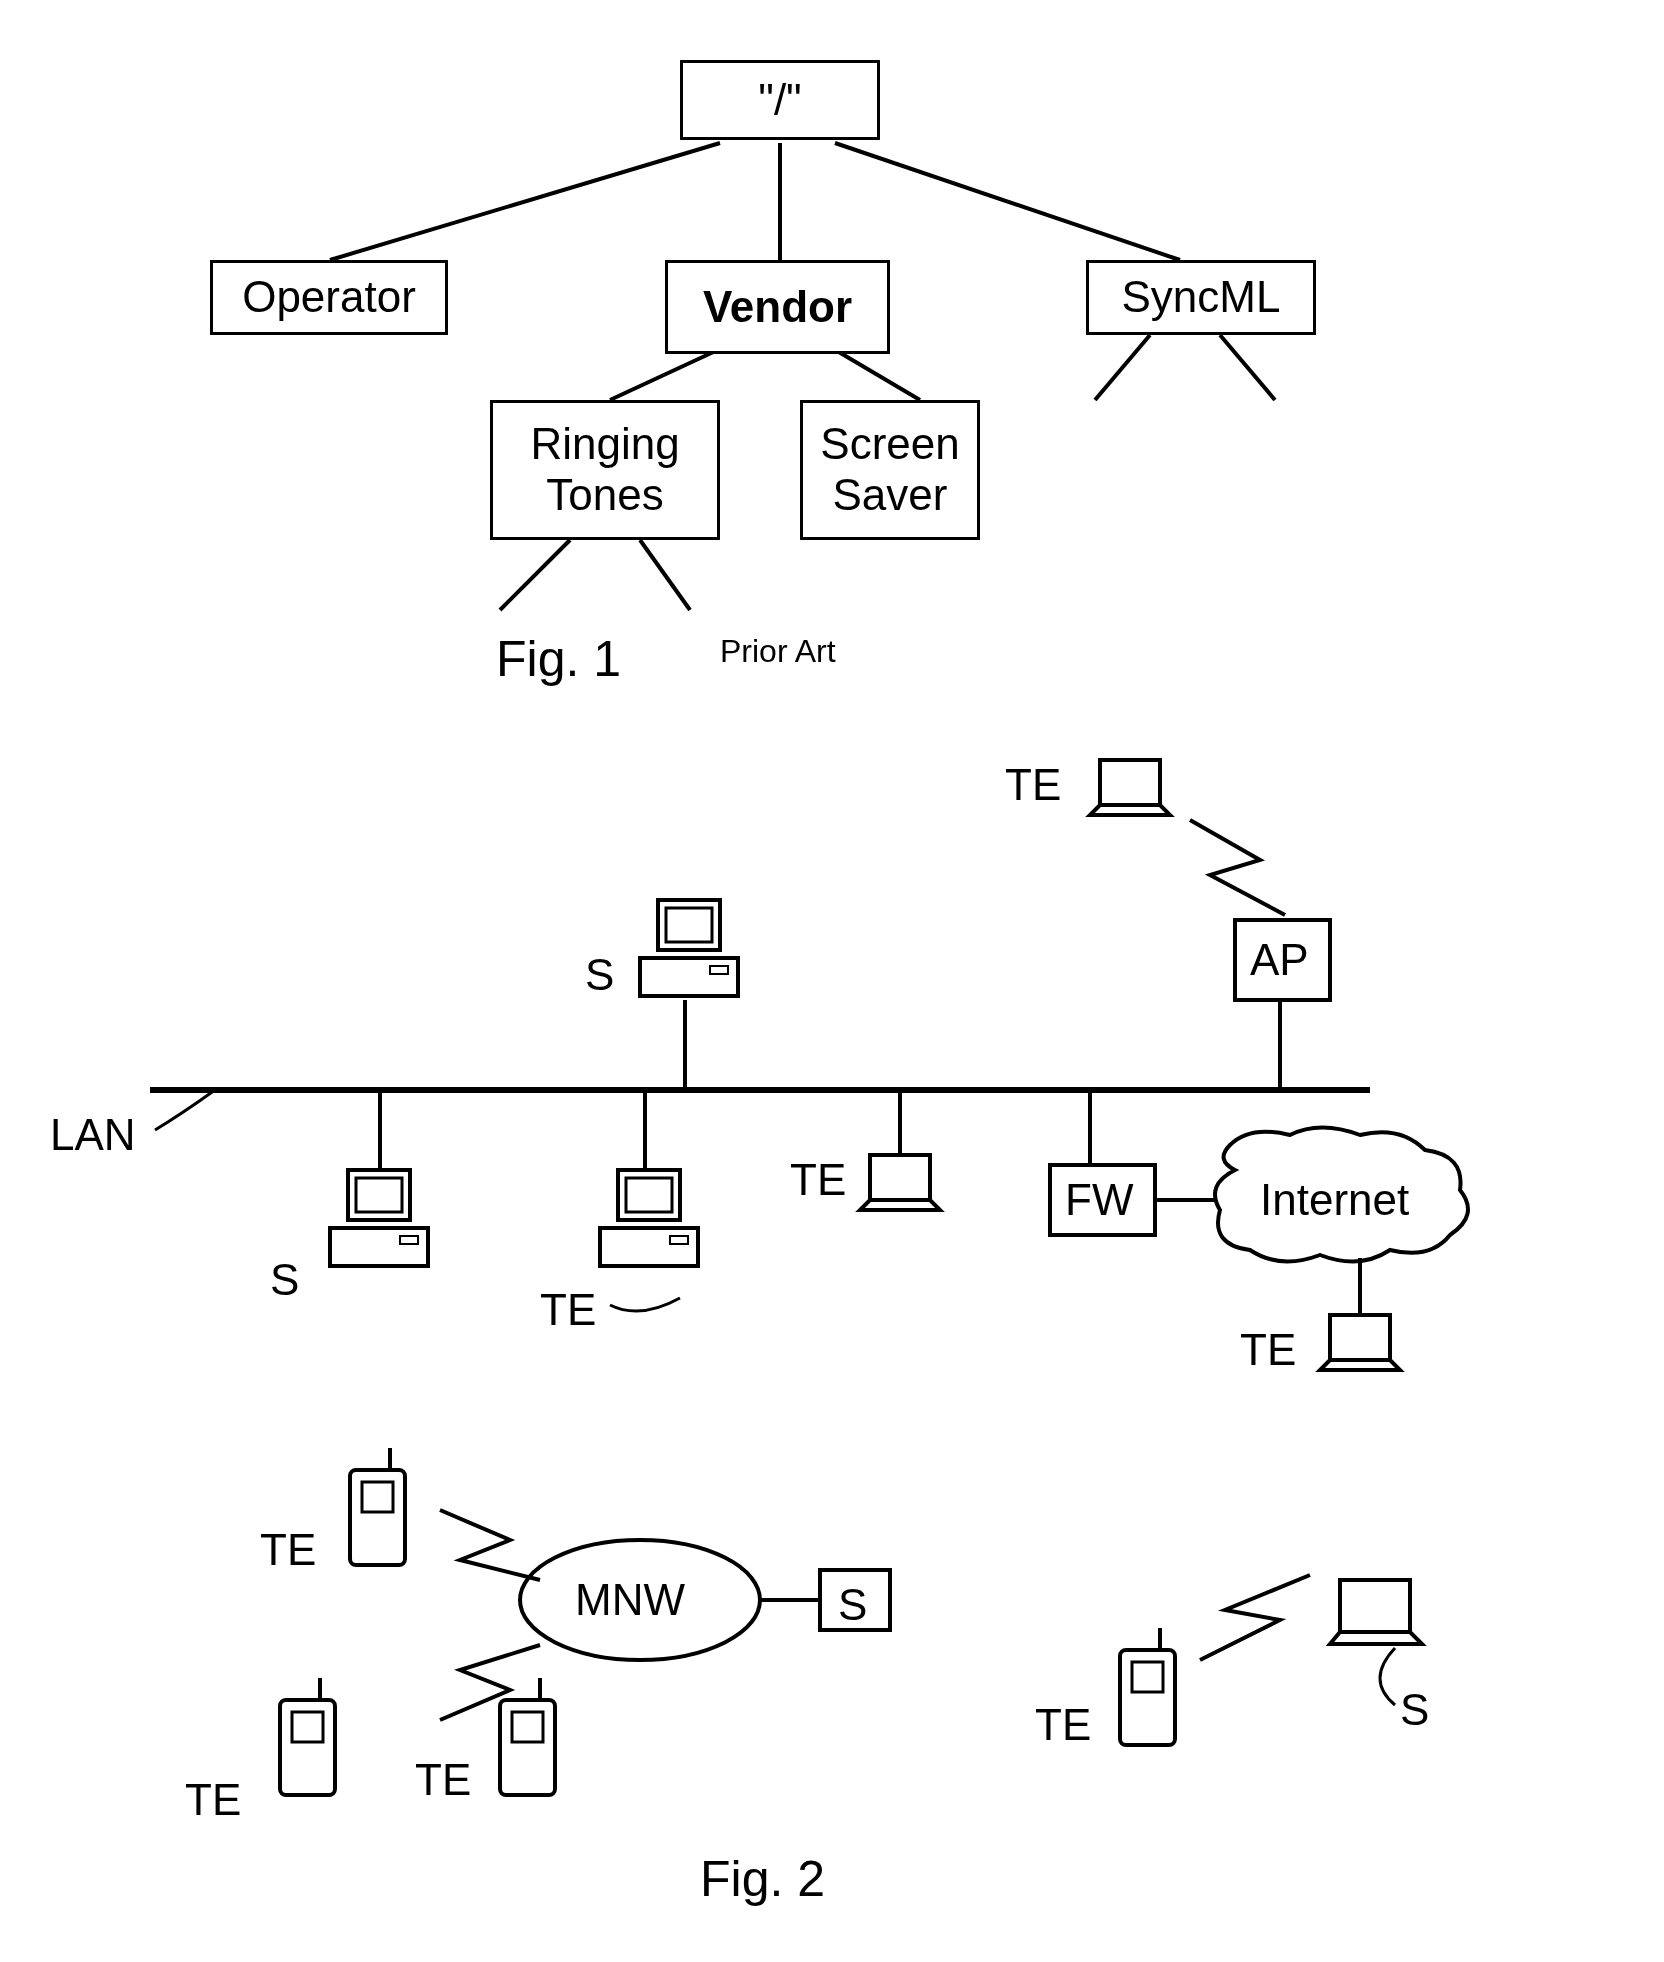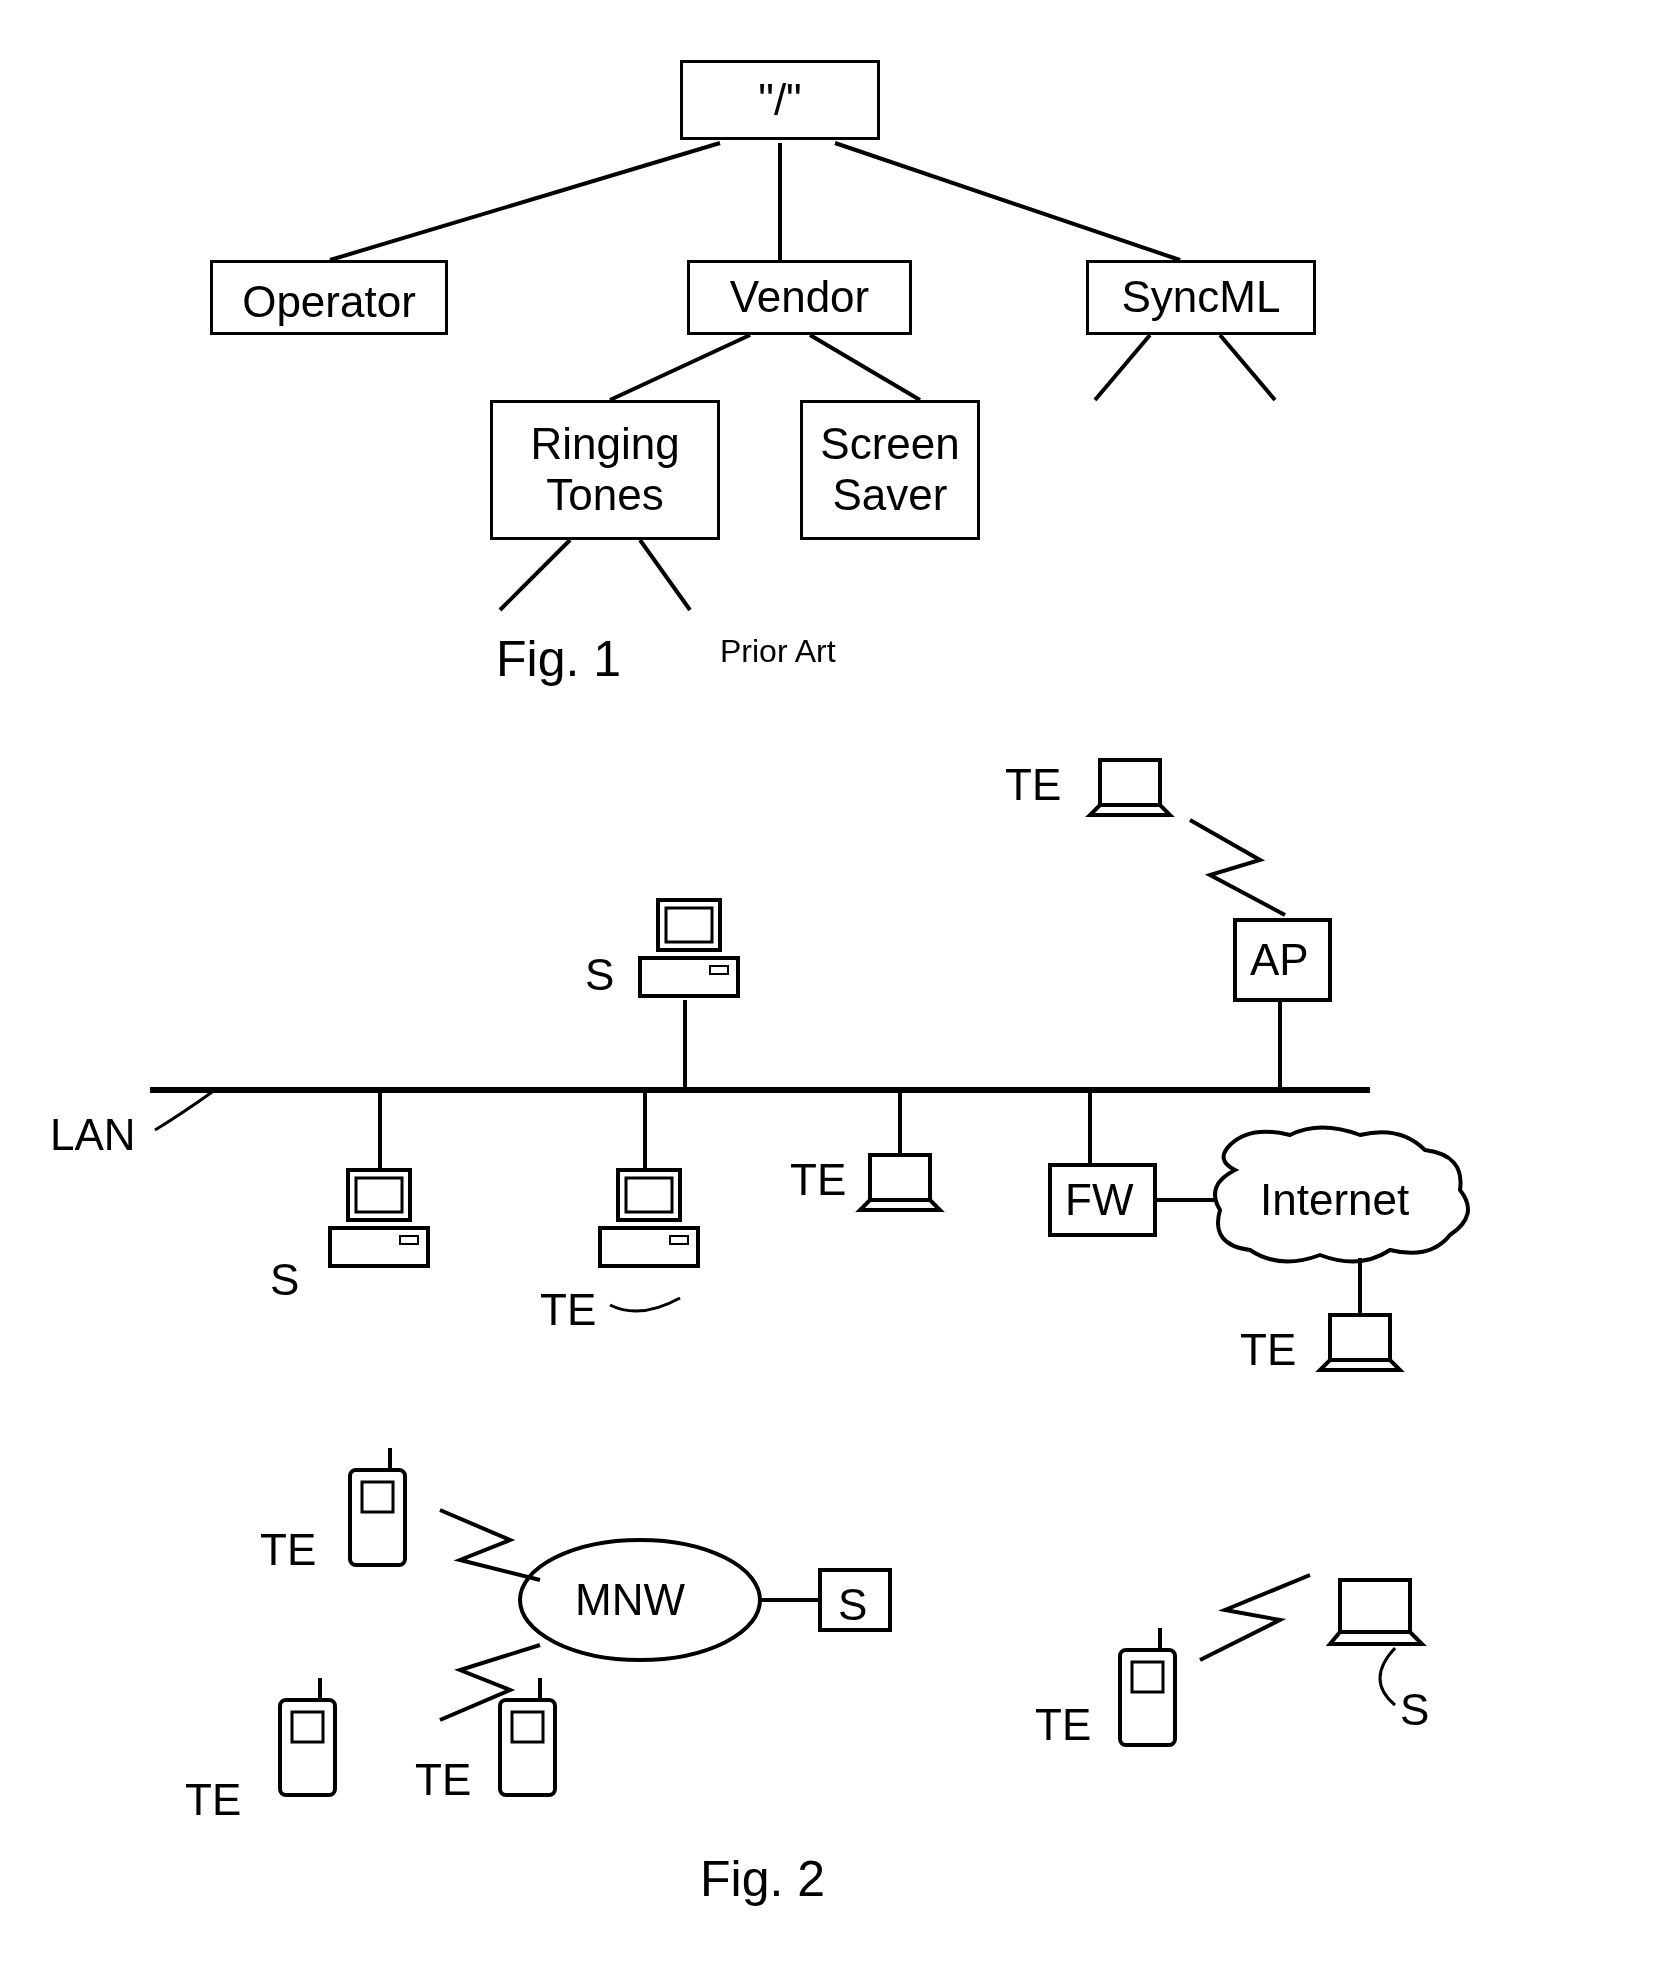--- a/index.html
+++ b/index.html
@@ -59,24 +59,24 @@
     <line x1="570" y1="540" x2="500" y2="610" stroke="#000" stroke-width="4"></line>
     <line x1="640" y1="540" x2="690" y2="610" stroke="#000" stroke-width="4"></line>
 
     <line x1="1150" y1="335" x2="1095" y2="400" stroke="#000" stroke-width="4"></line>
     <line x1="1220" y1="335" x2="1275" y2="400" stroke="#000" stroke-width="4"></line>
   </svg>
 
   <div class="box" style="left:680px; top:60px; width:200px; height:80px;">
     <span>"/"</span>
   </div>
-  <div class="box" style="left:210px; top:260px; width:238px; height:75px;align-items:flex-end;">
+  <div class="box" style="left:210px; top:260px; width:238px; height:75px;">
     <span>Operator</span>
   </div>
-  <div class="box" style="left:687px; top:260px; width:225px; height:75px;">
+  <div class="box" style="left:665px; top:260px; width:225px; height:94px;font-weight:bold;">
     <span>Vendor</span>
   </div>
   <div class="box" style="left:1070px; top:260px; width:230px; height:75px;margin-left:16px;">
     <span>SyncML</span>
   </div>
   <div class="box" style="left:490px; top:400px; width:230px; height:140px; white-space:pre-line;">
     <span>Ringing
 Tones</span>
   </div>
   <div class="box" style="left:800px; top:400px; width:180px; height:140px; white-space:pre-line;">

